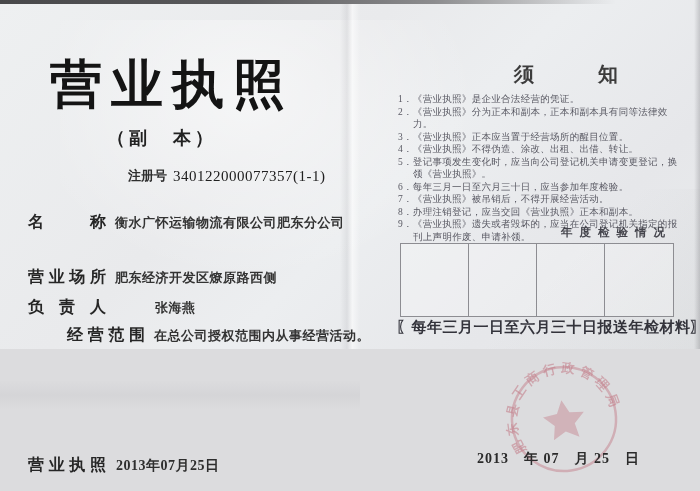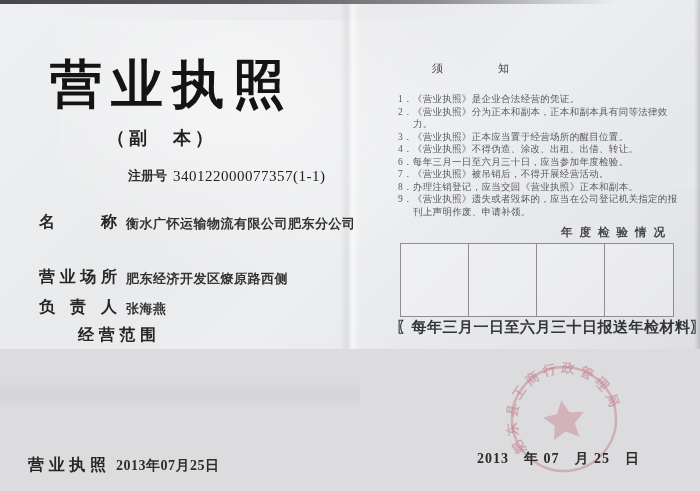--- a/index.html
+++ b/index.html
@@ -36,46 +36,46 @@
     position:absolute;left:92px;top:126px;width:140px;text-align:center;
     font-size:18px;font-weight:bold;color:#222;letter-spacing:4px;white-space:nowrap;
   }
   .regline{
     position:absolute;left:128px;top:167px;display:flex;align-items:flex-end;gap:6px;white-space:nowrap;
   }
   .regline .rl{font-size:13px;font-weight:bold;color:#2e2e2e;font-family:"Liberation Sans",sans-serif;}
   .regline .rn{font-size:15px;color:#202020;font-family:Liberation Serif, serif;letter-spacing:0.5px;}
 
   .fields{position:absolute;left:28px;top:206px;width:330px;}
-  .frow{position:absolute;left:11px;display:flex;align-items:flex-end;}
+  .frow{position:absolute;left:0;display:flex;align-items:center;}
   .frow .flabel{
     display:inline-block;width:78px;min-width:78px;
     font-size:16px;font-weight:bold;color:#262626;
     text-align:justify;text-align-last:justify;
     font-family:"Liberation Sans",sans-serif;
   }
   .frow .fvalue{margin-left:9px;font-size:13px;font-weight:bold;color:#333;white-space:nowrap;letter-spacing:0.5px;}
   .frow.r0{top:6px;}
   .frow.r1{top:61px;}
-  .frow.r2{top:91px;}
+  .frow.r2{top:91px;gap:40px;}
   .frow.r3{top:119px;margin-left:39px;}
 
   .established{position:absolute;left:28px;top:455px;display:flex;align-items:baseline;}
   .established .flabel{
     display:inline-block;width:78px;min-width:78px;
     font-size:16px;font-weight:bold;color:#262626;
     text-align:justify;text-align-last:justify;
     font-family:"Liberation Sans",sans-serif;
   }
   .established .fvalue{margin-left:10px;font-size:14px;font-weight:bold;color:#2e2e2e;letter-spacing:0.5px;}
 
   
   .notice-title{
-    position:absolute;left:410px;top:61px;width:230px;text-align:left;
-    font-size:11px;font-weight:normal;color:#3c3c3c;letter-spacing:22px;padding-left:22px;box-sizing:border-box;
+    position:absolute;left:410px;top:61px;width:230px;text-align:right;
+    font-size:20px;font-weight:bold;color:#3c3c3c;letter-spacing:22px;padding-left:22px;box-sizing:border-box;
     font-family:"Liberation Sans",sans-serif;white-space:nowrap;
   }
   .notice-list{position:absolute;left:398px;top:93px;width:288px;font-family:Liberation Serif, serif;}
   .notice-item{
     font-size:9.5px;line-height:12.5px;color:#585862;
     padding-left:15px;text-indent:-15px;letter-spacing:0.3px;
   }
   .insp-title{
     position:absolute;left:400px;top:225px;width:272px;text-align:right;
     font-size:11.5px;font-weight:bold;color:#44444c;letter-spacing:7px;padding-left:7px;box-sizing:border-box;
@@ -136,40 +136,42 @@
         <span class="fvalue">肥东经济开发区燎原路西侧</span>
       </div>
 
       <div class="frow r2">
         <span class="flabel">负责人</span>
         <span class="fvalue">张海燕</span>
       </div>
 
       <div class="frow r3">
         <span class="flabel">经营范围</span>
+        <span class="fvalue">在总公司授权范围内从事经营活动。</span>
       </div>
     </div>
 
   <div class="established">
     <span class="flabel">营业执照</span>
     <span class="fvalue">2013年07月25日</span>
   </div>
 
   <div class="notice-title">须　知</div>
 
   <div class="notice-list">
 
       <div class="notice-item r0">1．《营业执照》是企业合法经营的凭证。</div>
 
       <div class="notice-item r1">2．《营业执照》分为正本和副本，正本和副本具有同等法律效力。</div>
 
       <div class="notice-item r2">3．《营业执照》正本应当置于经营场所的醒目位置。</div>
 
       <div class="notice-item r3">4．《营业执照》不得伪造、涂改、出租、出借、转让。</div>
 
+      <div class="notice-item r4">5．登记事项发生变化时，应当向公司登记机关申请变更登记，换领《营业执照》。</div>
 
       <div class="notice-item r5">6．每年三月一日至六月三十日，应当参加年度检验。</div>
 
       <div class="notice-item r6">7．《营业执照》被吊销后，不得开展经营活动。</div>
 
       <div class="notice-item r7">8．办理注销登记，应当交回《营业执照》正本和副本。</div>
 
       <div class="notice-item r8">9．《营业执照》遗失或者毁坏的，应当在公司登记机关指定的报刊上声明作废、申请补领。</div>
     </div>
 

